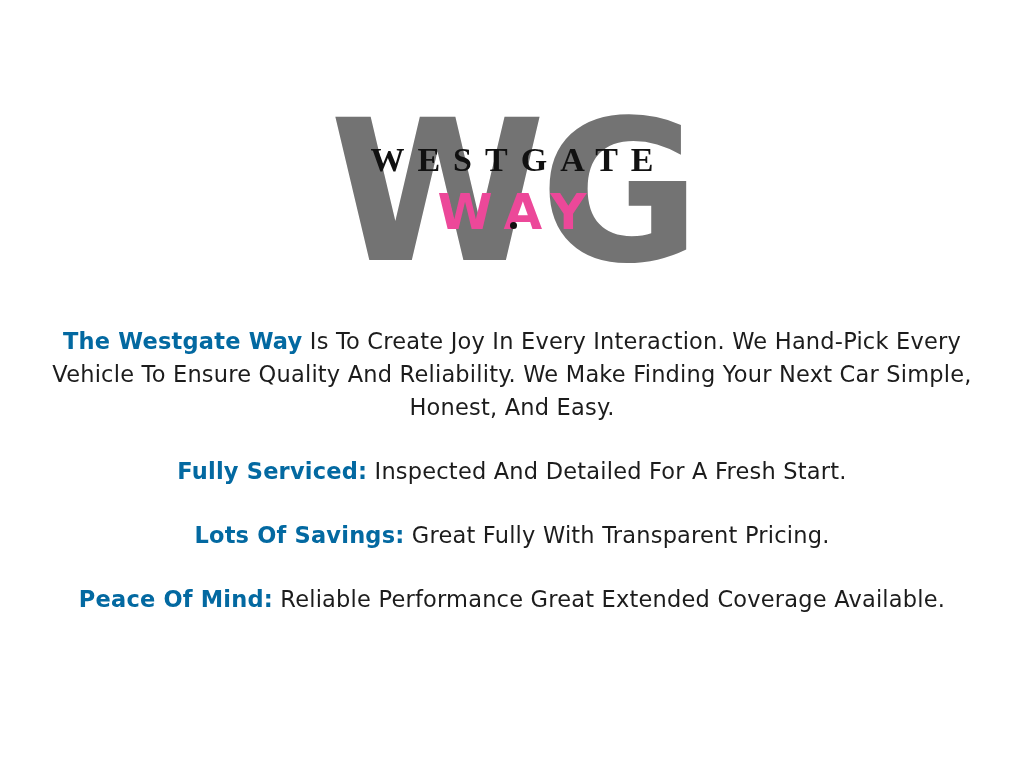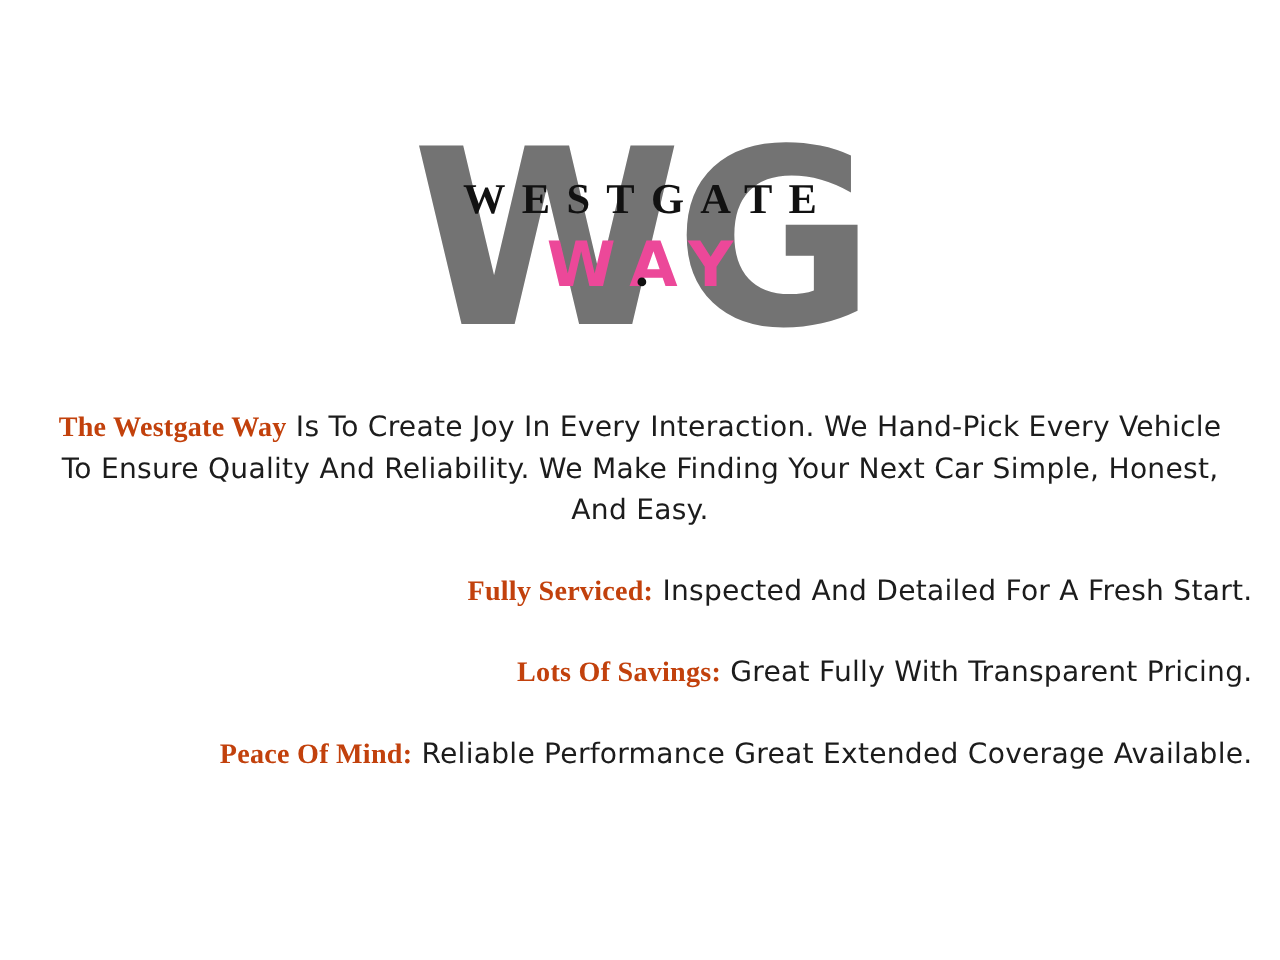--- a/index.html
+++ b/index.html
@@ -105,26 +105,25 @@
 
   .para {
     font-family: "DejaVu Sans", sans-serif;
     font-size: 22.5px;
     line-height: 33px;
     letter-spacing: 0.2px;
     color: #1c1c1c;
     margin: 0;
   }
 
-  .para + .para { margin-top: 31px; text-align: right; }
+  .para + .para { margin-top: 31px; }
 
   .para b {
     font-weight: 700;
-    color: #c2410c;
-    font-family: Liberation Serif, serif;
+    color: #0369a1;
   }
 
   .intro { max-width: 940px; margin-left: auto; margin-right: auto; }
   .feature { max-width: 980px; margin-left: auto; margin-right: auto; }
 </style>
 </head>
 <body>
 
 <div class="page">
 

